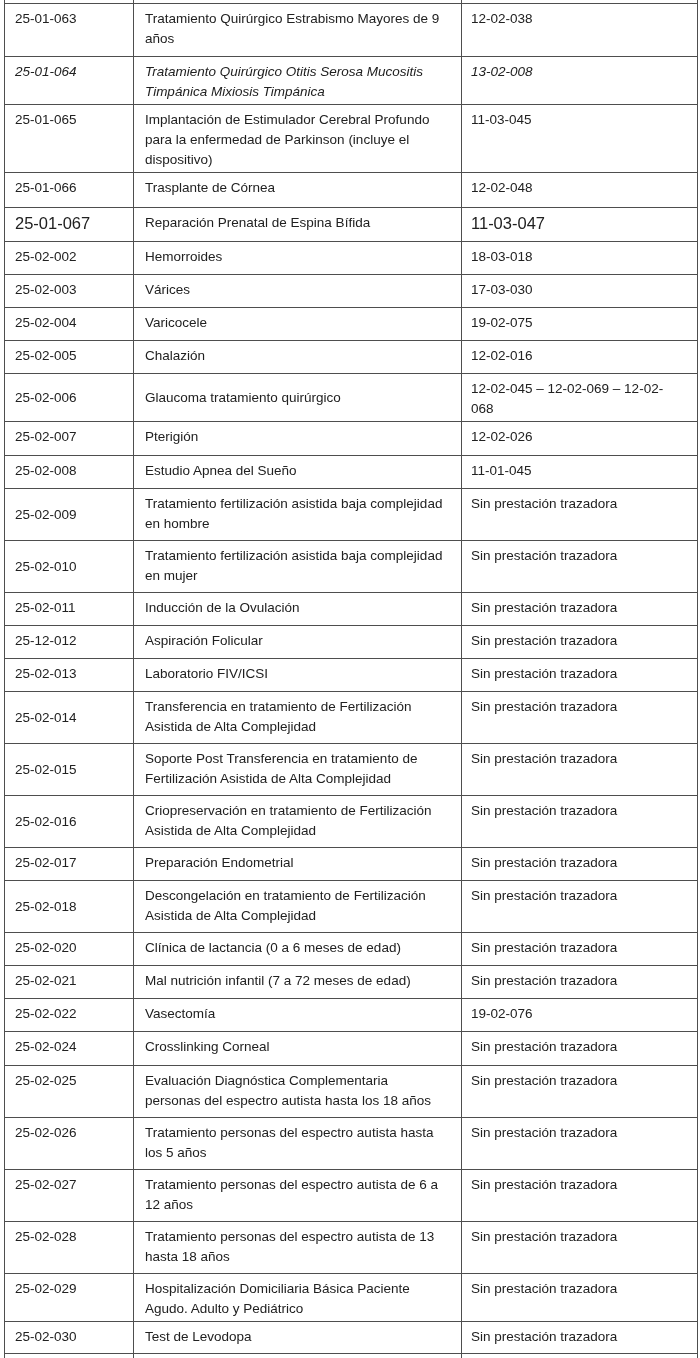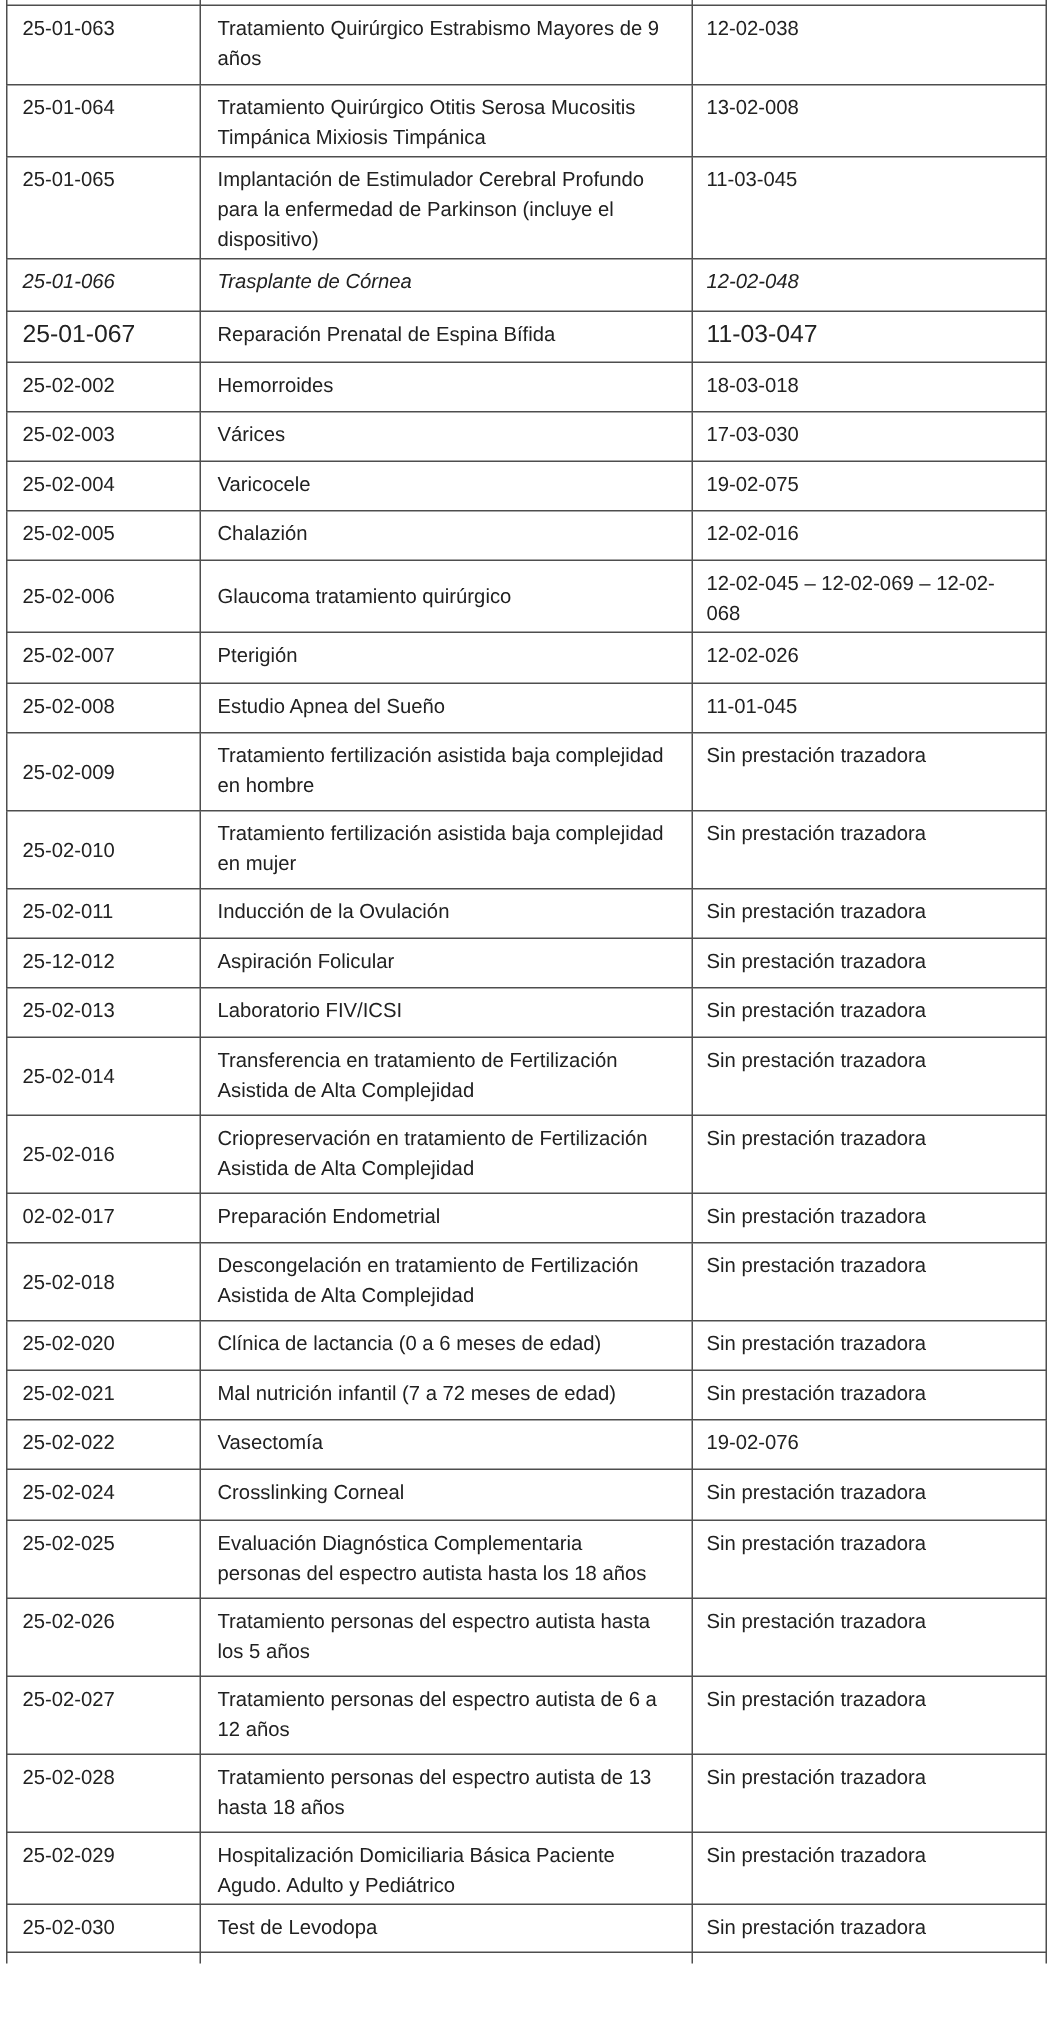--- a/index.html
+++ b/index.html
@@ -53,31 +53,31 @@
         <td></td>
         <td></td>
         <td></td>
       </tr>
 
       <tr style="height: 53px;">
     <td class="code">25-01-063</td>
     <td class="desc">Tratamiento Quirúrgico Estrabismo Mayores de 9 años</td>
     <td class="tracer">12-02-038</td>
   </tr>
-        <tr style="height: 48px;">
+        <tr style="height: 48px; font-style: italic;">
     <td class="code">25-01-064</td>
     <td class="desc">Tratamiento Quirúrgico Otitis Serosa Mucositis Timpánica Mixiosis Timpánica</td>
     <td class="tracer">13-02-008</td>
   </tr>
         <tr style="height: 67px;">
     <td class="code">25-01-065</td>
     <td class="desc">Implantación de Estimulador Cerebral Profundo para la enfermedad de Parkinson (incluye el dispositivo)</td>
     <td class="tracer">11-03-045</td>
   </tr>
-        <tr style="height: 35px; font-style: italic;">
+        <tr style="height: 35px;">
     <td class="code">25-01-066</td>
     <td class="desc">Trasplante de Córnea</td>
     <td class="tracer">12-02-048</td>
   </tr>
         <tr style="height: 34px;">
     <td class="code big">25-01-067</td>
     <td class="desc">Reparación Prenatal de Espina Bífida</td>
     <td class="tracer big">11-03-047</td>
   </tr>
         <tr style="height: 33px;">
@@ -139,26 +139,31 @@
     <td class="code">25-02-013</td>
     <td class="desc">Laboratorio FIV/ICSI</td>
     <td class="tracer">Sin prestación trazadora</td>
   </tr>
         <tr style="height: 52px;">
     <td class="code v-mid">25-02-014</td>
     <td class="desc">Transferencia en tratamiento de Fertilización Asistida de Alta Complejidad</td>
     <td class="tracer">Sin prestación trazadora</td>
   </tr>
         <tr style="height: 52px;">
+    <td class="code v-mid">25-02-015</td>
+    <td class="desc">Soporte Post Transferencia en tratamiento de Fertilización Asistida de Alta Complejidad</td>
+    <td class="tracer">Sin prestación trazadora</td>
+  </tr>
+        <tr style="height: 52px;">
     <td class="code v-mid">25-02-016</td>
     <td class="desc">Criopreservación en tratamiento de Fertilización Asistida de Alta Complejidad</td>
     <td class="tracer">Sin prestación trazadora</td>
   </tr>
         <tr style="height: 33px;">
-    <td class="code">02-02-017</td>
+    <td class="code">25-02-017</td>
     <td class="desc">Preparación Endometrial</td>
     <td class="tracer">Sin prestación trazadora</td>
   </tr>
         <tr style="height: 52px;">
     <td class="code v-mid">25-02-018</td>
     <td class="desc">Descongelación en tratamiento de Fertilización Asistida de Alta Complejidad</td>
     <td class="tracer">Sin prestación trazadora</td>
   </tr>
         <tr style="height: 33px;">
     <td class="code">25-02-020</td>

